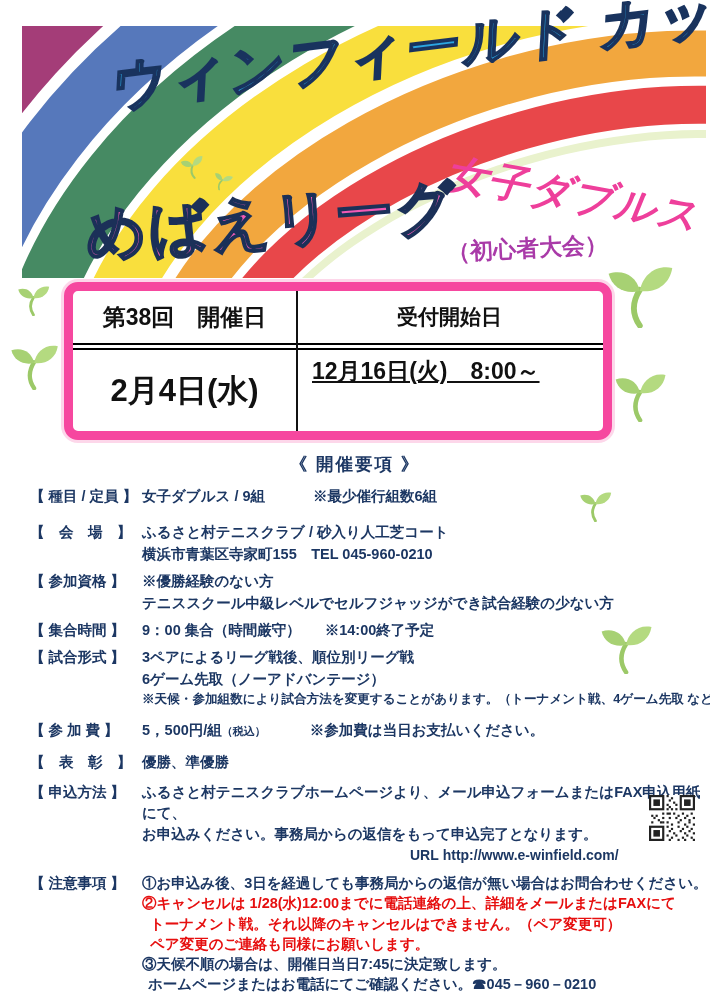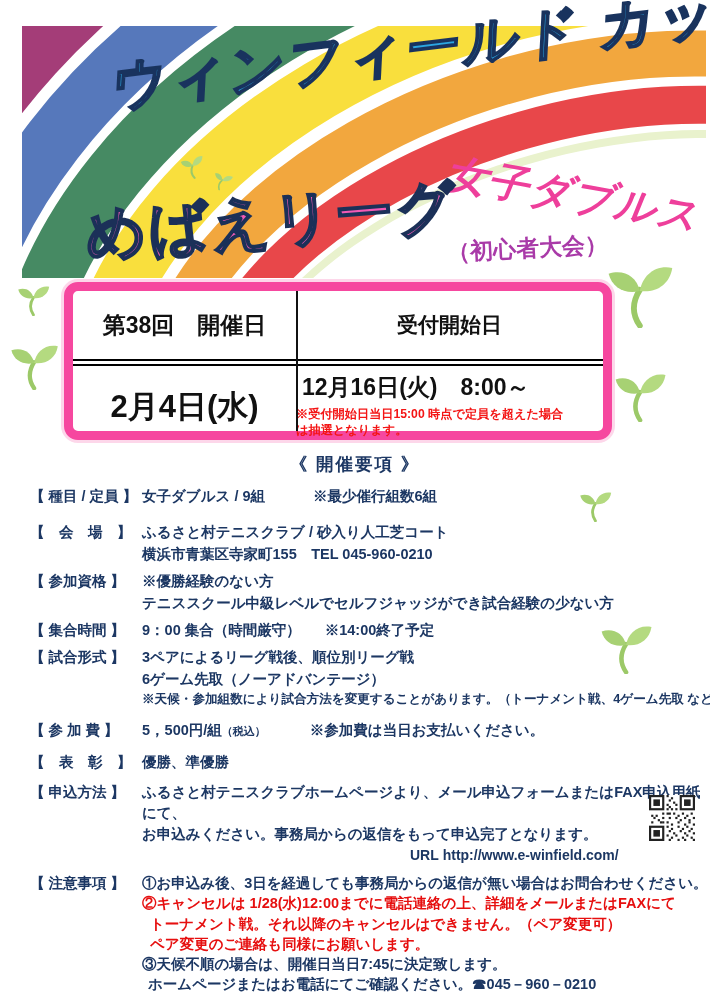--- a/index.html
+++ b/index.html
@@ -39,28 +39,28 @@
   .sprout{position:absolute; z-index:4; overflow:visible;}
   
   .sched{
     position:absolute; left:64px; top:282px; width:548px; height:158px; z-index:6;
     background:#fff; border:9px solid #f6479f; border-radius:14px;
     box-shadow:0 0 0 3px rgba(246,71,159,.22);
     box-sizing:border-box; color:#111;
   }
   .sched-inner{position:relative; width:100%; height:100%;}
   .vdiv{position:absolute; left:223px; top:0; bottom:0; width:2px; background:#111;}
-  .srow-head{display:flex; height:68px; align-items:center;}
+  .srow-head{display:flex; height:52px; align-items:center;}
   .scell1{flex:0 0 223px; text-align:center; font-size:23px; font-weight:800;}
   .scell2{flex:1; text-align:center; font-size:21px; font-weight:800;}
   .dbl{height:3px; border-top:2px solid #000; border-bottom:2px solid #000;}
   .srow-body{display:flex; height:calc(100% - 59px);}
   .bcell1{flex:0 0 223px; display:flex; align-items:center; justify-content:center;
           font-size:31px; font-weight:800;}
-  .bcell2{flex:1; padding:6px 4px 0 0;}
+  .bcell2{flex:1; padding:6px 4px 0 10px;text-decoration:underline;}
   .bdate{font-size:23px; font-weight:800; padding-left:6px; white-space:nowrap;}
   .bnote{margin-top:4px; font-size:12.2px; line-height:15.5px; font-weight:700; color:#f41414;}
   
   .content{position:absolute; left:0; top:452px; width:710px; z-index:6;
            color:#1c3763; font-weight:700; font-size:14.5px;}
   .sec-title{text-align:center; font-size:17.5px; font-weight:800; letter-spacing:2px;}
   .row{display:flex; align-items:flex-start; margin-left:30px; line-height:21px;}
   .lbl{flex:0 0 112px; white-space:pre;}
   .cnt{flex:1; }
   .mt10{margin-top:10px}.mt14{margin-top:14px}.mt5{margin-top:5px}.mt6{margin-top:6px}
@@ -143,24 +143,20 @@
       <div class="vdiv"></div>
       <div class="srow-head">
         <div class="scell1">第38回　開催日</div>
         <div class="scell2">受付開始日</div>
       </div>
       <div class="dbl"></div>
       <div class="srow-body">
         <div class="bcell1">2月4日(水)</div>
         <div class="bcell2">
           <div class="bdate">12月16日(火)　8:00～</div>
-          <div class="bnote">
-            <div>※受付開始日当日15:00 時点で定員を超えた場合</div>
-            <div>は抽選となります。</div>
-          </div>
         </div>
       </div>
     </div>
   </div>
 
   <div class="content">
     <div class="sec-title">《 開催要項 》</div>
 
     <div class="row mt10">
       <div class="lbl">【 種目 / 定員 】</div>

